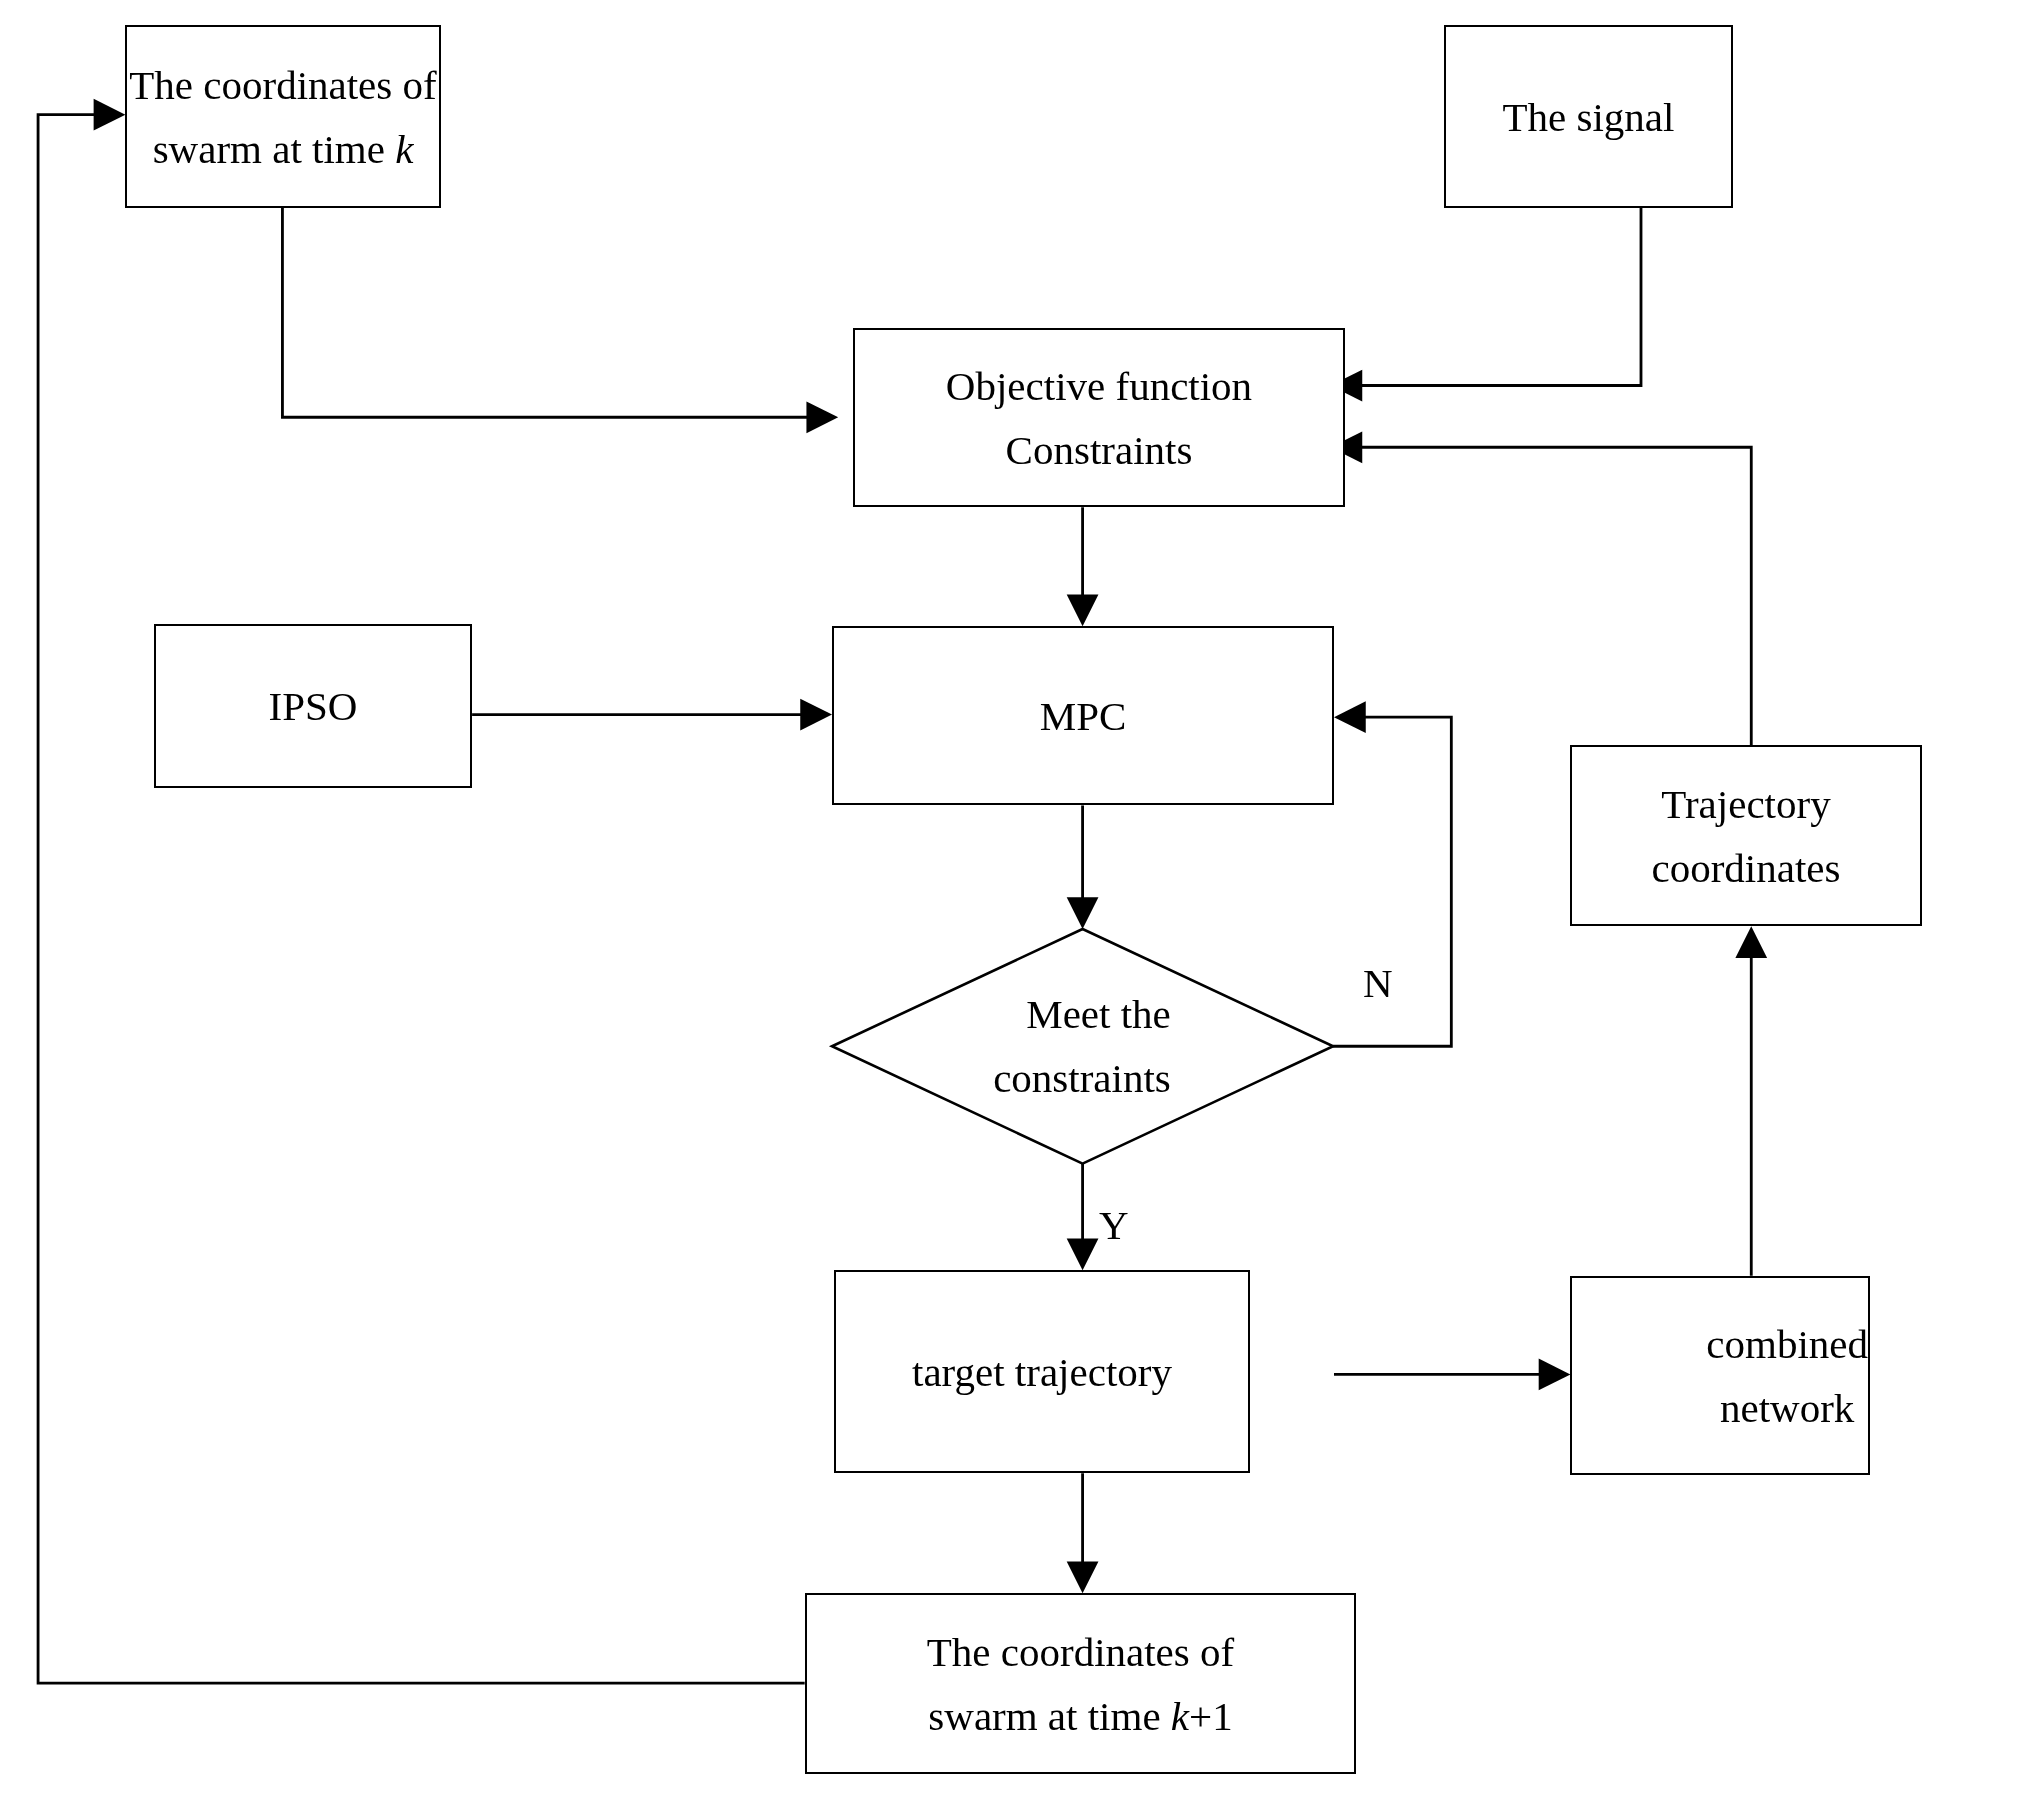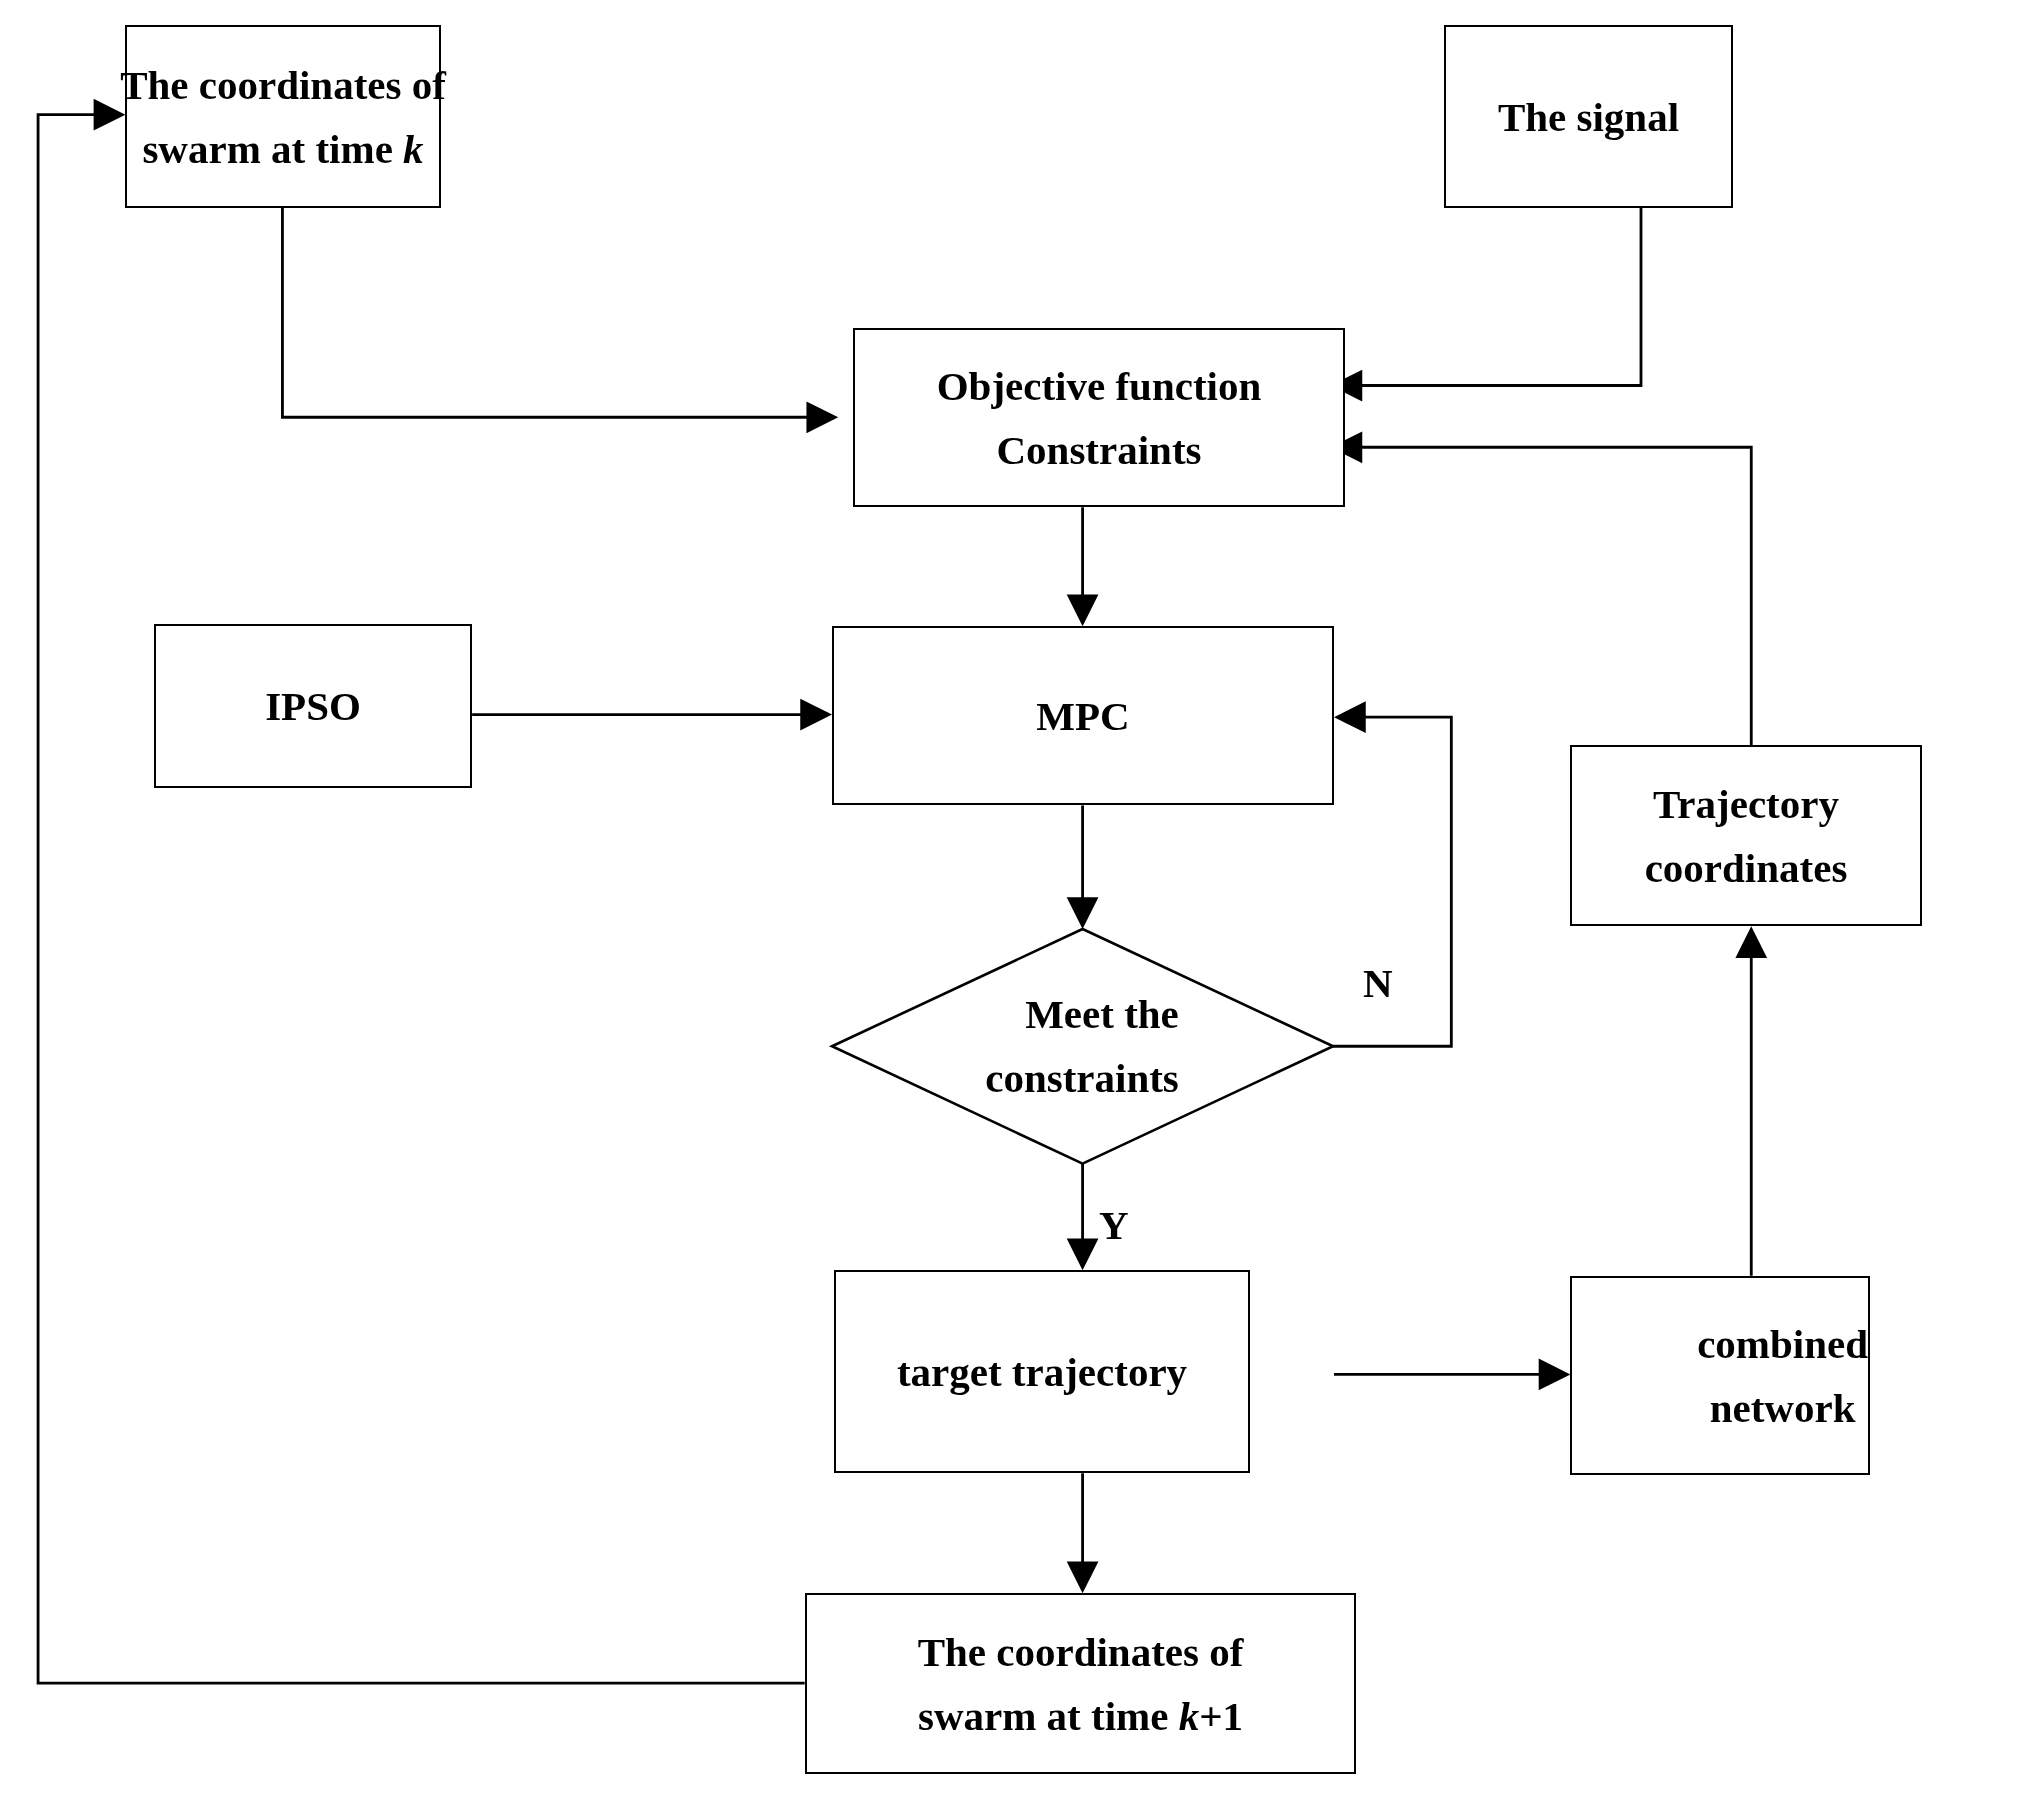--- a/index.html
+++ b/index.html
@@ -8,21 +8,20 @@
     background: #ffffff;
   }
   #canvas {
     position: relative;
     width: 2024px;
     height: 1812px;
     background: #ffffff;
     font-family: "Liberation Serif", "DejaVu Serif", serif;
     color: #000000;
     overflow: hidden;
-    font-weight: bold;
   }
   #connector-layer {
     position: absolute;
     left: 0;
     top: 0;
     width: 2024px;
     height: 1812px;
   }
   .edge {
     fill: none;

